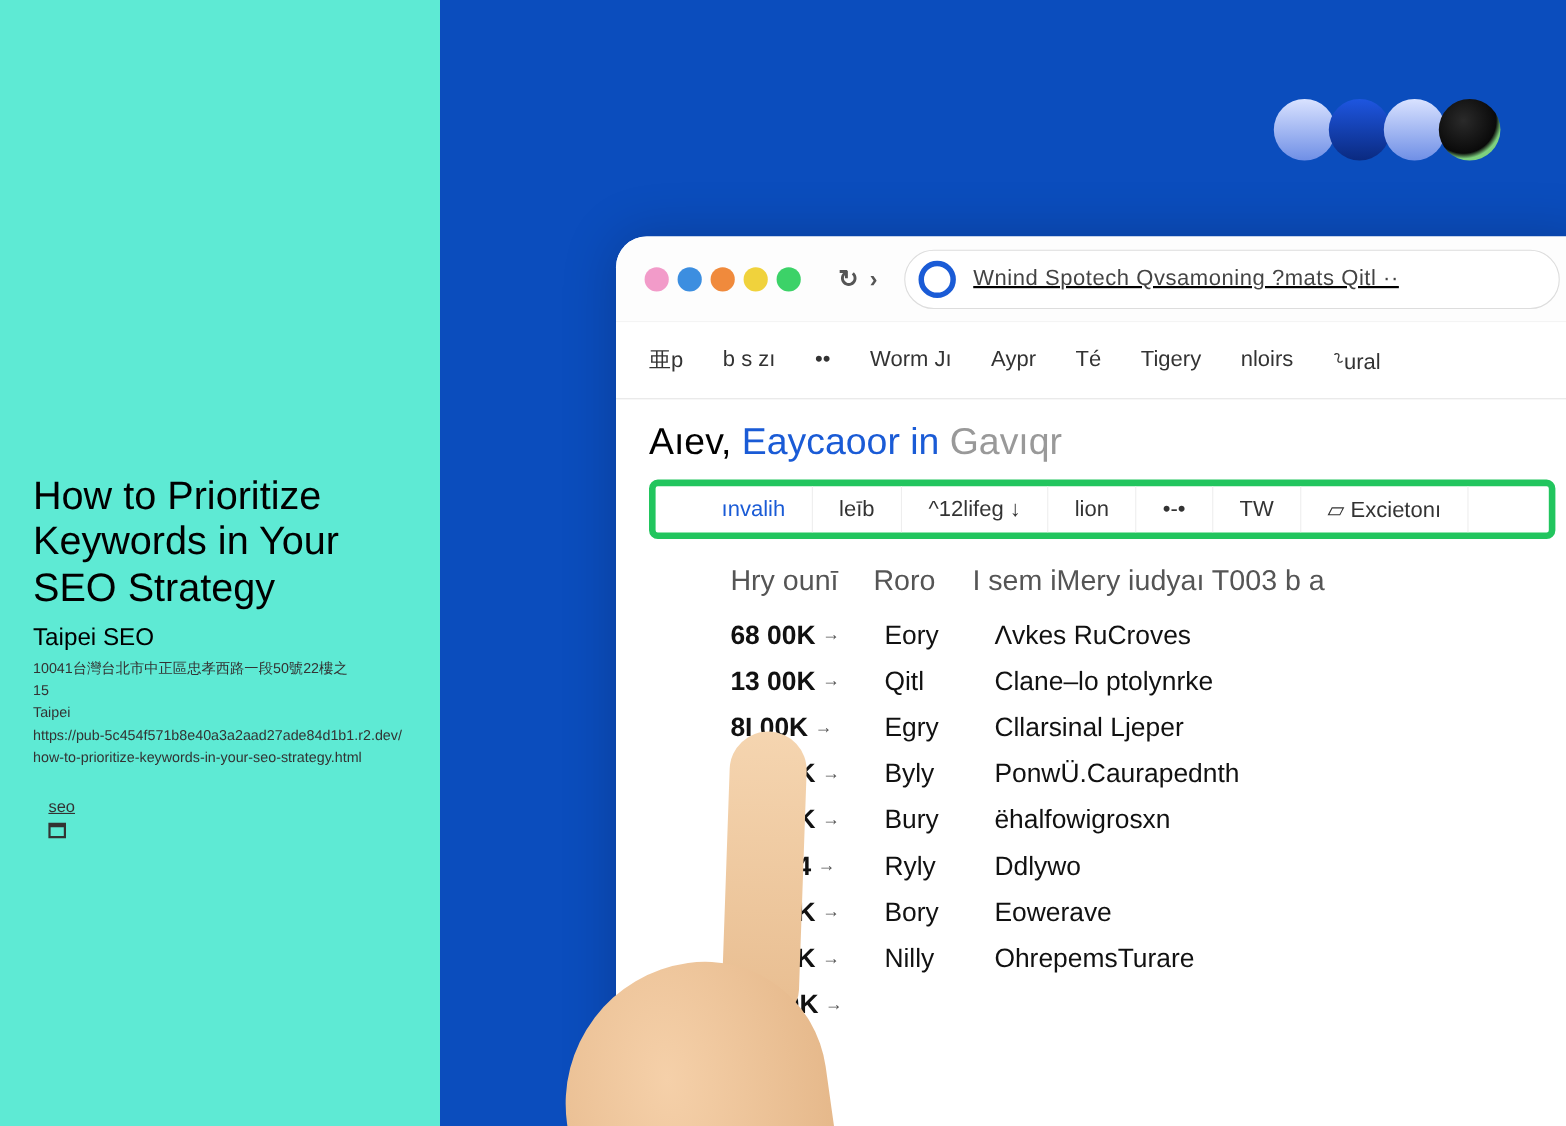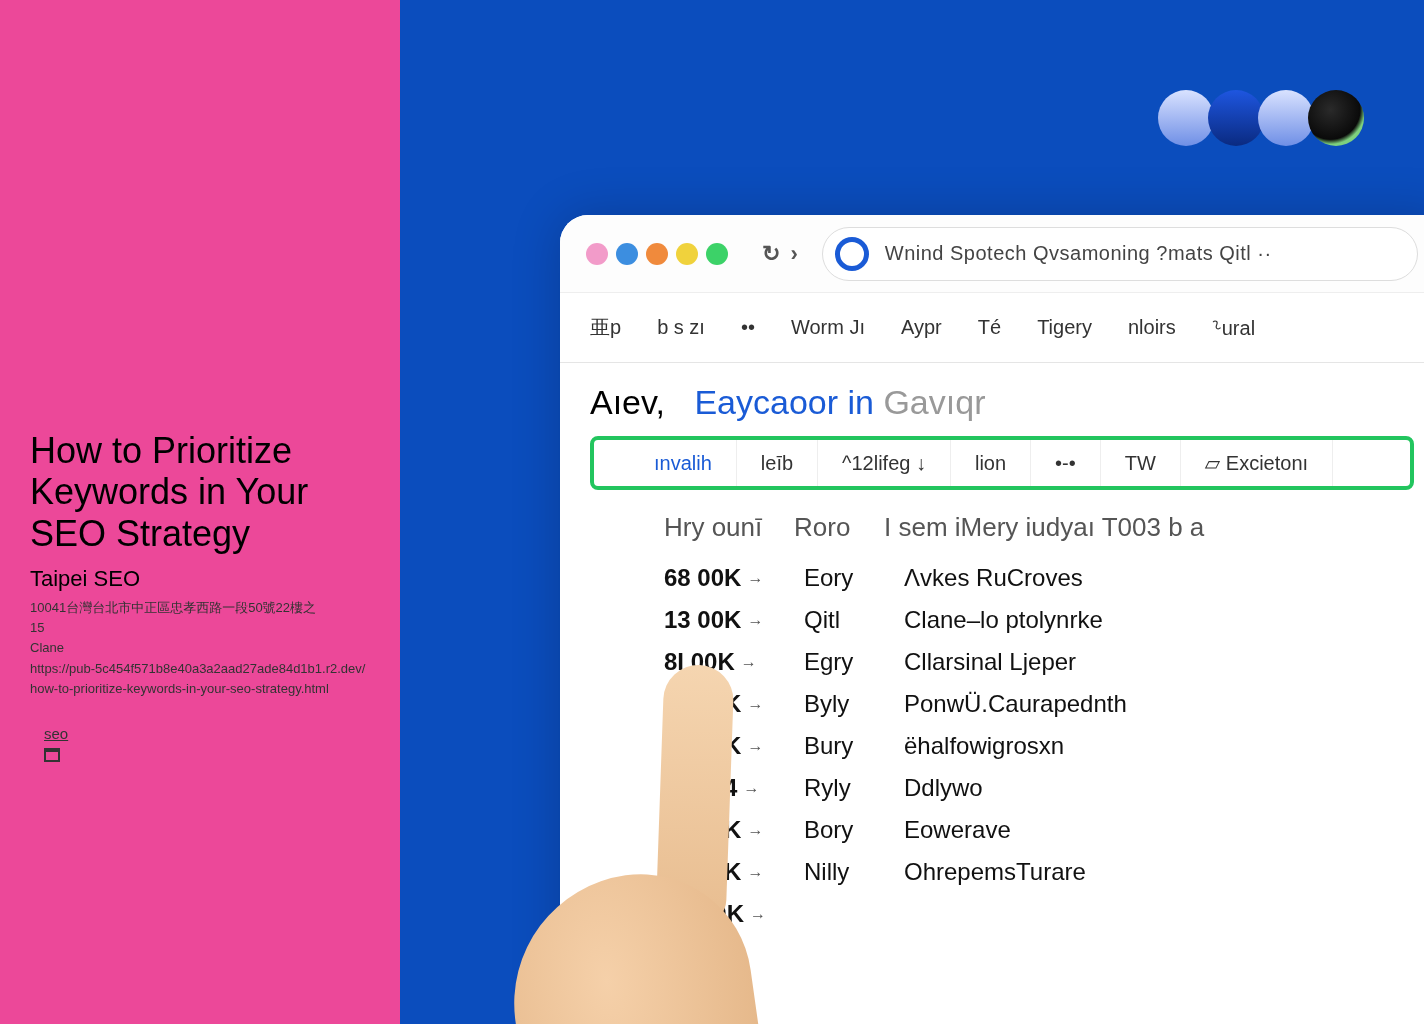--- a/index.html
+++ b/index.html
@@ -6,21 +6,21 @@
     body {
       font-family: -apple-system, BlinkMacSystemFont, "Segoe UI", Arial, sans-serif;
       display: flex;
       width: 1424px;
       height: 1024px;
       overflow: hidden;
       background: #f0e5e5;
     }
     .sidebar {
       width: 400px;
-      background: #ec4899;
+      background: #5eead4;
       padding: 30px;
       padding-top: 430px;
       display: flex;
       flex-direction: column;
     }
     .sidebar h1 {
       font-size: 36px;
       font-weight: 400;
       line-height: 1.15;
       margin-bottom: 12px;
@@ -98,45 +98,46 @@
     .addr-bar {
       flex: 1;
       height: 54px;
       border: 1px solid #ddd;
       border-radius: 40px;
       display: flex;
       align-items: center;
       padding: 0 12px;
       gap: 16px;
       background: #fff;
+      text-decoration: underline;
     }
     .addr-circle {
       width: 34px; height: 34px;
       border: 5px solid #1a5bd6;
       border-radius: 50%;
     }
     .addr-text { color: #444; font-size: 20px; letter-spacing: 0.5px; }
     .tabbar {
       height: 70px;
       display: flex;
       align-items: center;
       padding: 0 30px;
       gap: 36px;
       border-bottom: 1px solid #e5e5e5;
       color: #333;
       font-size: 20px;
     }
     .tab-item { display: flex; align-items: center; gap: 6px; }
     .content { padding: 20px 30px 0 30px; }
     .page-heading { font-size: 34px; font-weight: 400; margin-bottom: 14px; }
-    .page-heading .hl { color: #1a5bd6; margin-left: 20px; }
+    .page-heading .hl { color: #1a5bd6; }
     .page-heading .muted { color: #999; font-weight: 300; }
     .toolbar {
       display: flex;
-      border: 4px solid #22c55e;
+      border: 6px solid #22c55e;
       border-radius: 8px;
       height: 54px;
       align-items: center;
       margin-bottom: 14px;
       overflow: hidden;
     }
     .toolbar .cell {
       padding: 0 24px;
       border-right: 1px solid #eee;
       height: 100%;
@@ -195,21 +196,21 @@
     .sq-icon { width: 16px; height: 14px; border: 2px solid #333; display:inline-block; border-top-width:4px; margin-left: 14px; }
   </style>
 </head>
 <body>
 
 <div class="sidebar">
   <h1>How to Prioritize Keywords in Your SEO Strategy</h1>
   <h2>Taipei SEO</h2>
   <div class="meta">10041台灣台北市中正區忠孝西路一段50號22樓之</div>
   <div class="meta">15</div>
-  <div class="meta">Clane</div>
+  <div class="meta">Taipei</div>
   <div class="meta">https://pub-5c454f571b8e40a3a2aad27ade84d1b1.r2.dev/how-to-prioritize-keywords-in-your-seo-strategy.html</div>
   <div class="tag">seo</div>
   <span class="sq-icon"></span>
 </div>
 
 <div class="main">
   <div class="logos">
     <div class="logo-circle" style="background:linear-gradient(#d9e2ff,#6f8fe6)"></div>
     <div class="logo-circle" style="background:linear-gradient(#1e56e0,#0a2a80)"></div>
     <div class="logo-circle" style="background:linear-gradient(#d9e2ff,#6f8fe6)"></div>

